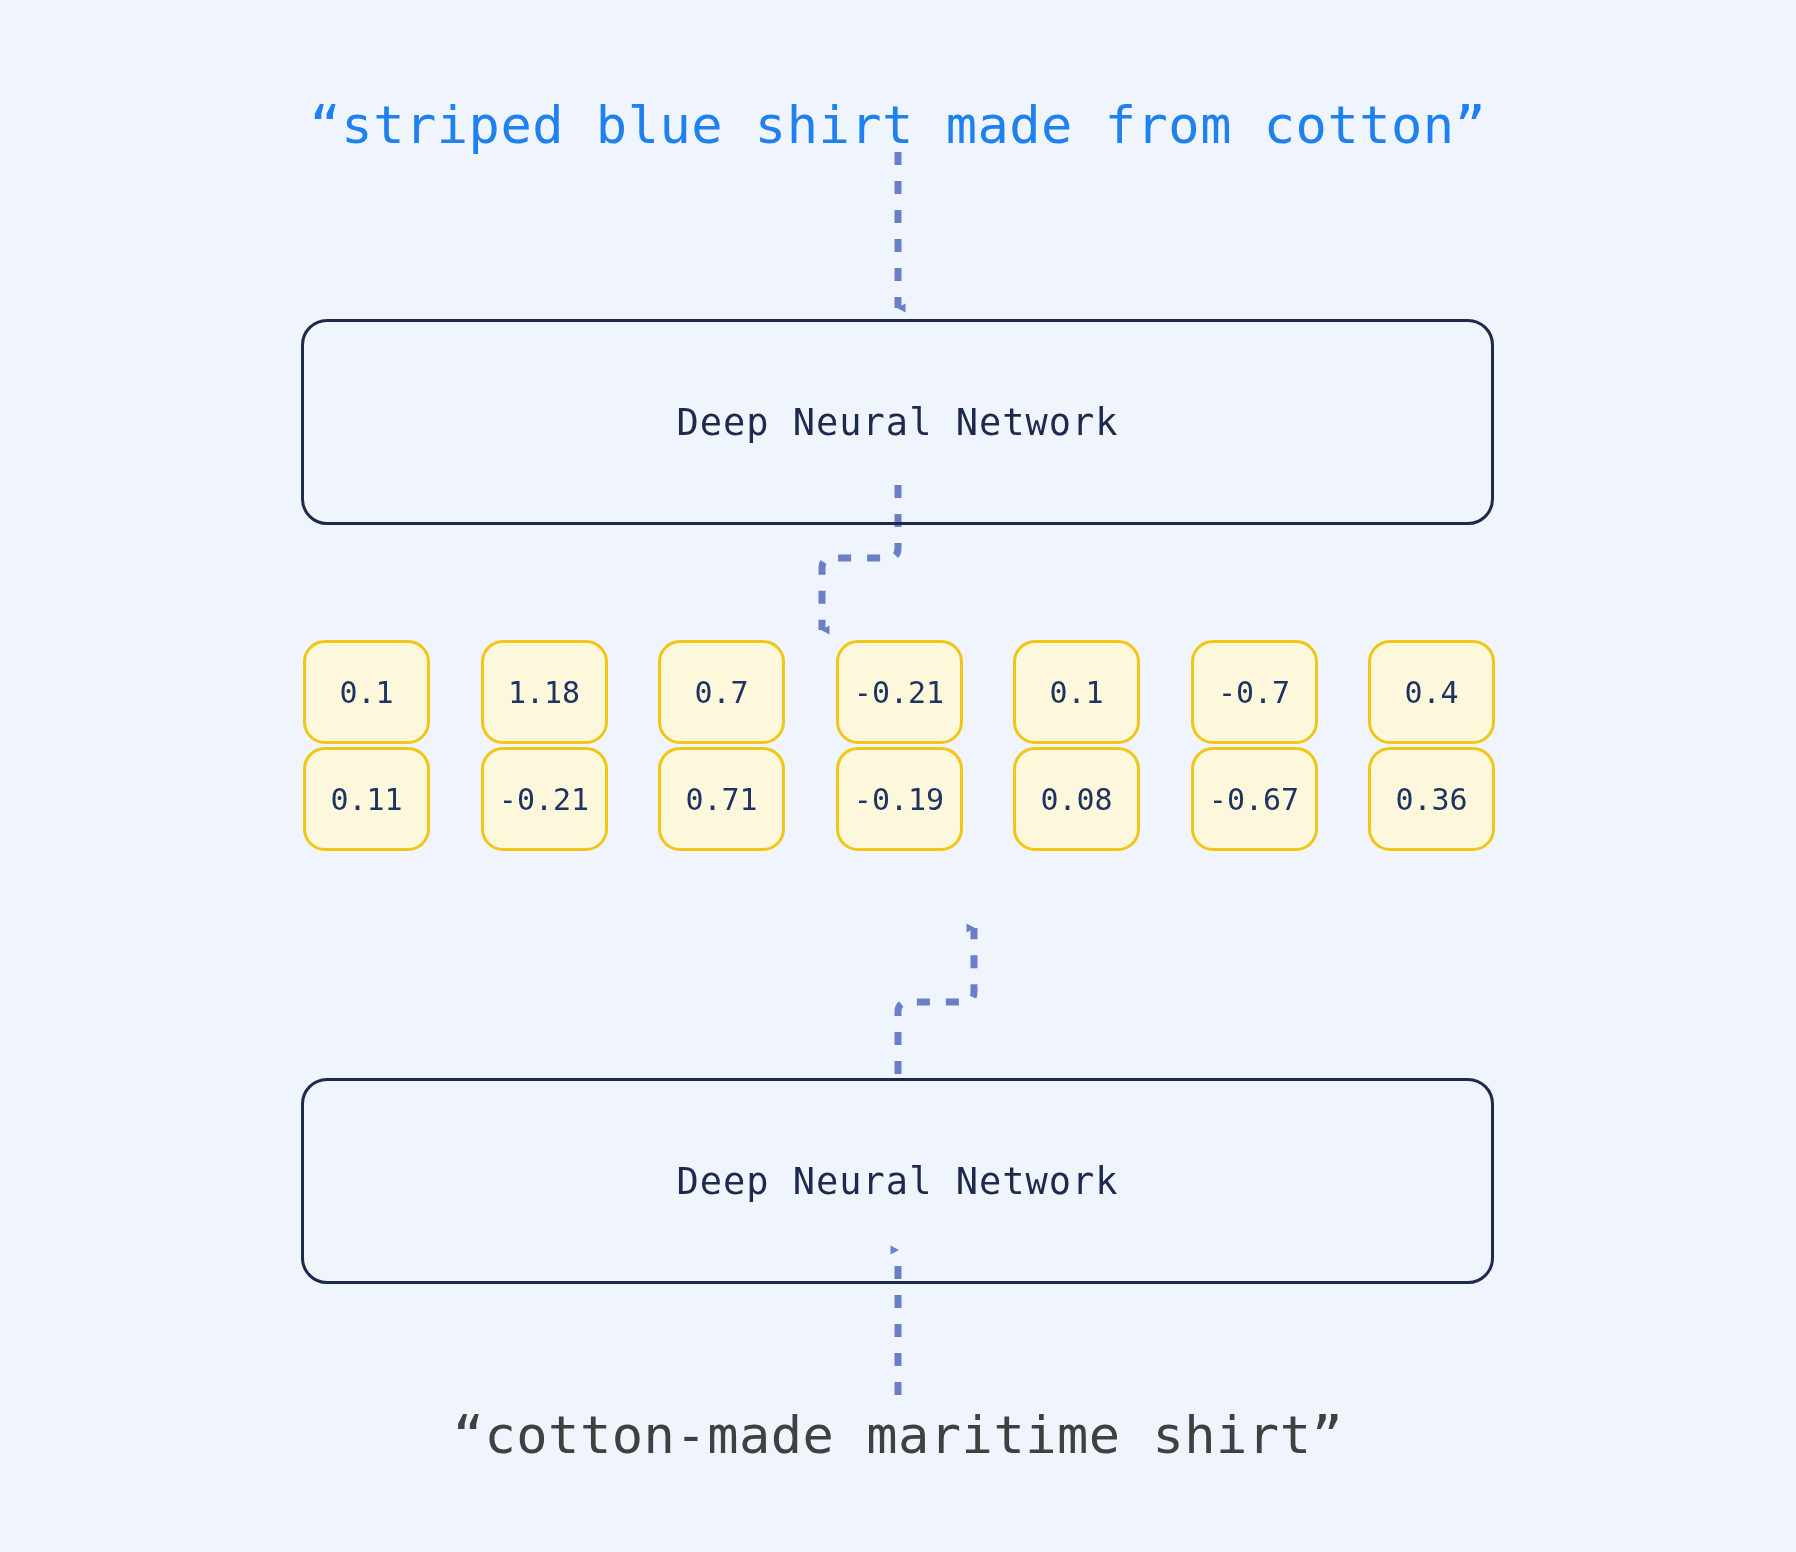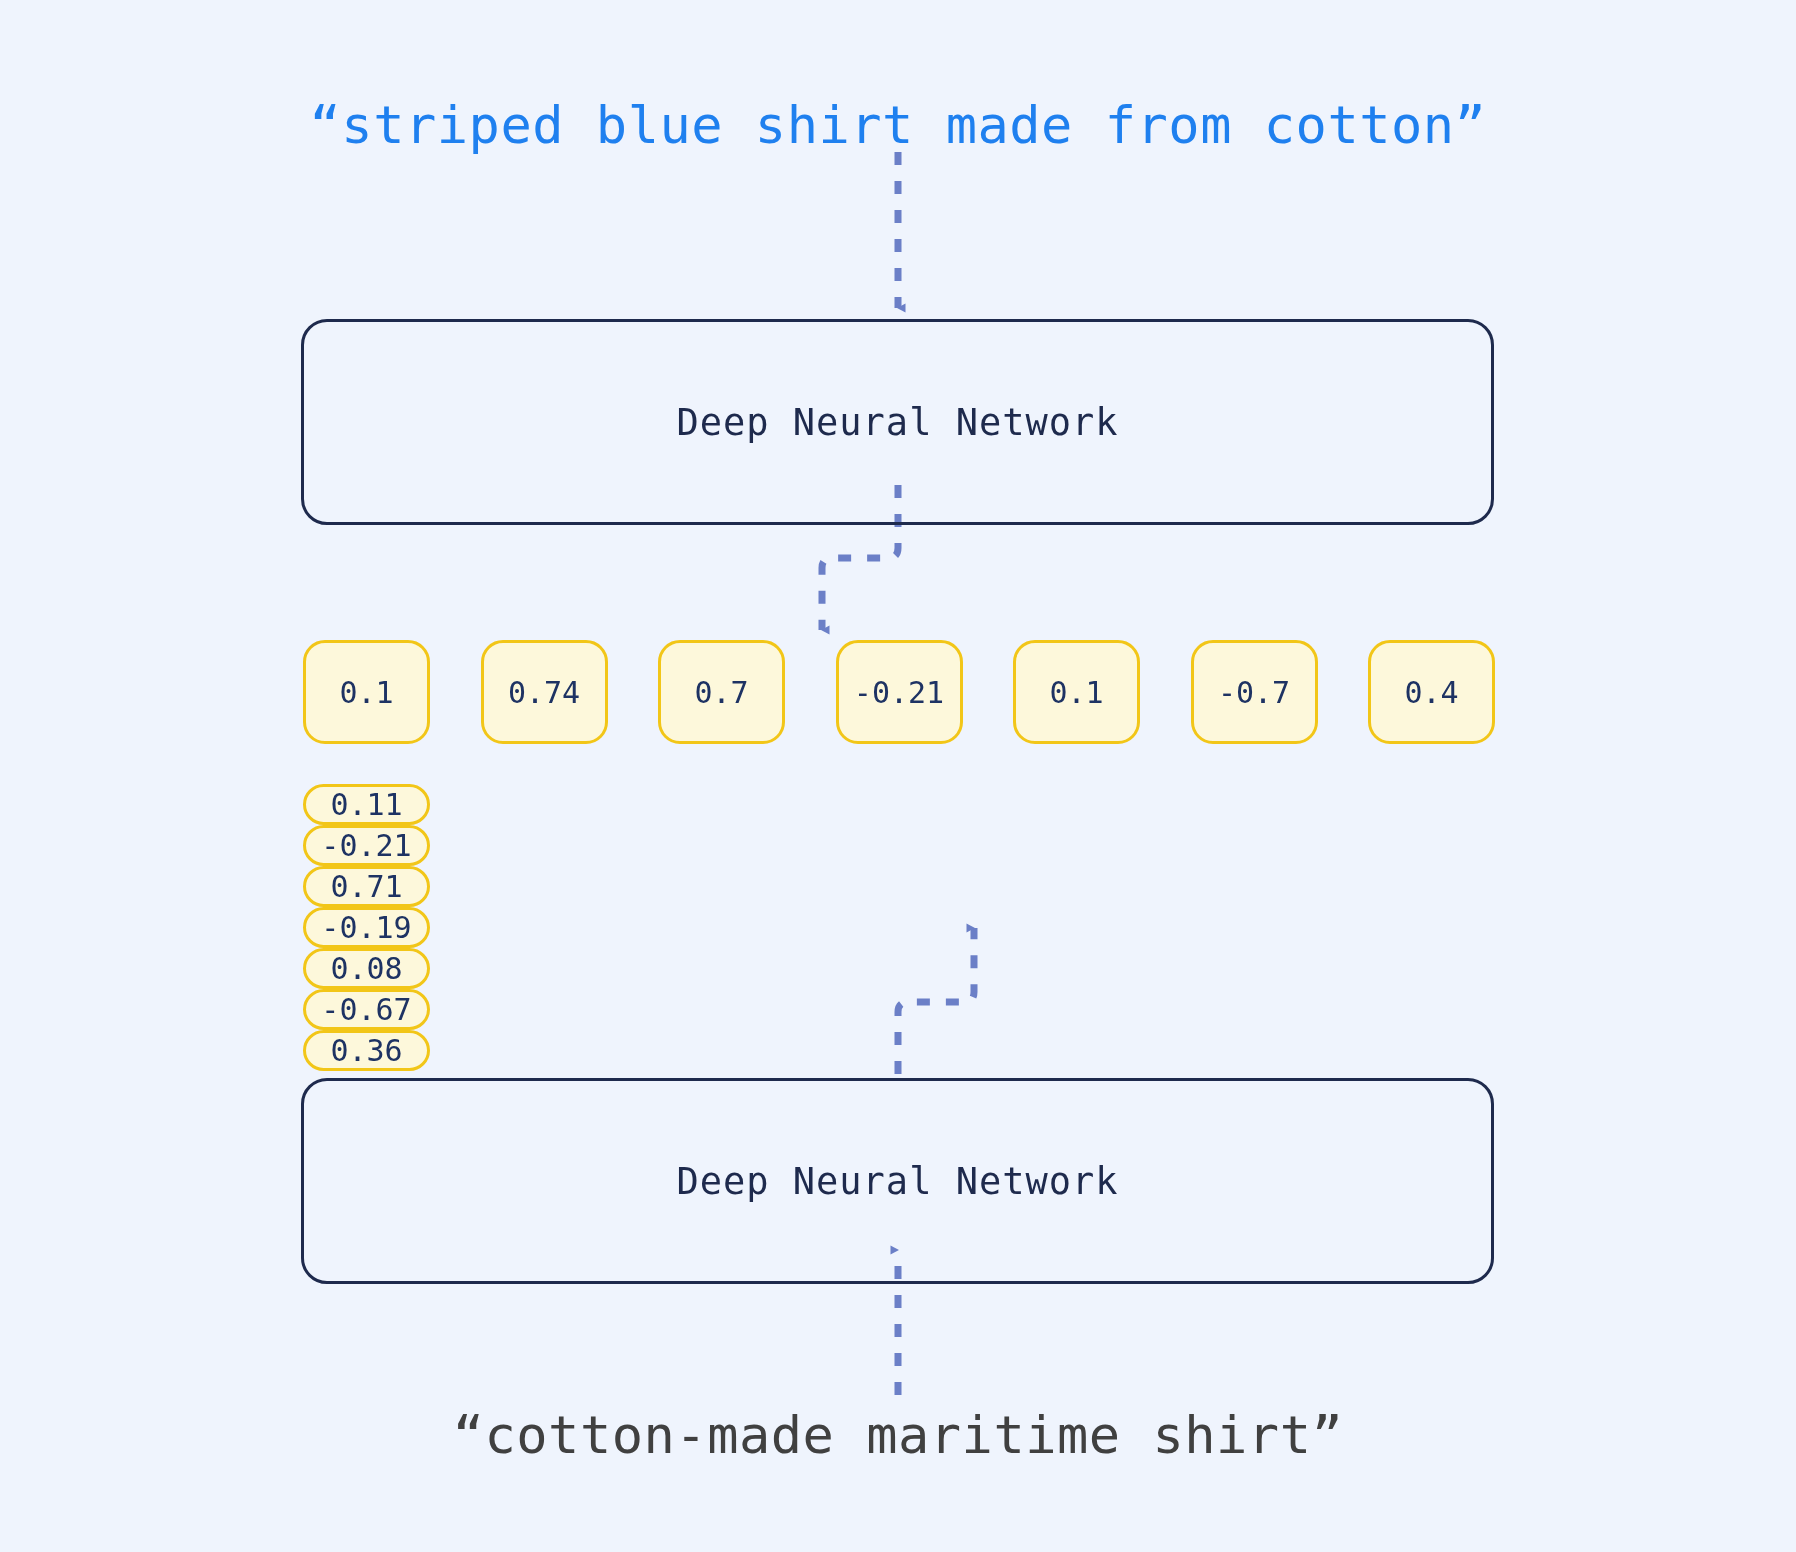--- a/index.html
+++ b/index.html
@@ -77,21 +77,21 @@
   
   .embed-row {
     position: absolute;
     left: 303px;
     width: 1192px;
     height: 128px;
     display: flex;
     justify-content: space-between;
   }
   #embed-row-1 { top: 640px; }
-  #embed-row-2 { top: 784px; flex-direction: column; }
+  #embed-row-2 { top: 747px; }
 
   .embed-cell {
     box-sizing: border-box;
     width: 127px;
     height: 104px;
     border: 3px solid #f2c618;
     border-radius: 22px;
     background: #fdf8db;
     display: flex;
     align-items: center;
@@ -127,21 +127,21 @@
   </svg>
 
   <div class="caption" id="caption-top">“striped blue shirt made from cotton”</div>
 
   <div class="dnn-box" id="dnn-box-top">
     <span class="dnn-label">Deep Neural Network</span>
   </div>
 
   <div class="embed-row" id="embed-row-1">
     <div class="embed-cell">0.1</div>
-    <div class="embed-cell">0.74</div>
+    <div class="embed-cell">1.18</div>
     <div class="embed-cell">0.7</div>
     <div class="embed-cell">-0.21</div>
     <div class="embed-cell">0.1</div>
     <div class="embed-cell">-0.7</div>
     <div class="embed-cell">0.4</div>
   </div>
 
   <div class="embed-row" id="embed-row-2">
     <div class="embed-cell">0.11</div>
     <div class="embed-cell">-0.21</div>

